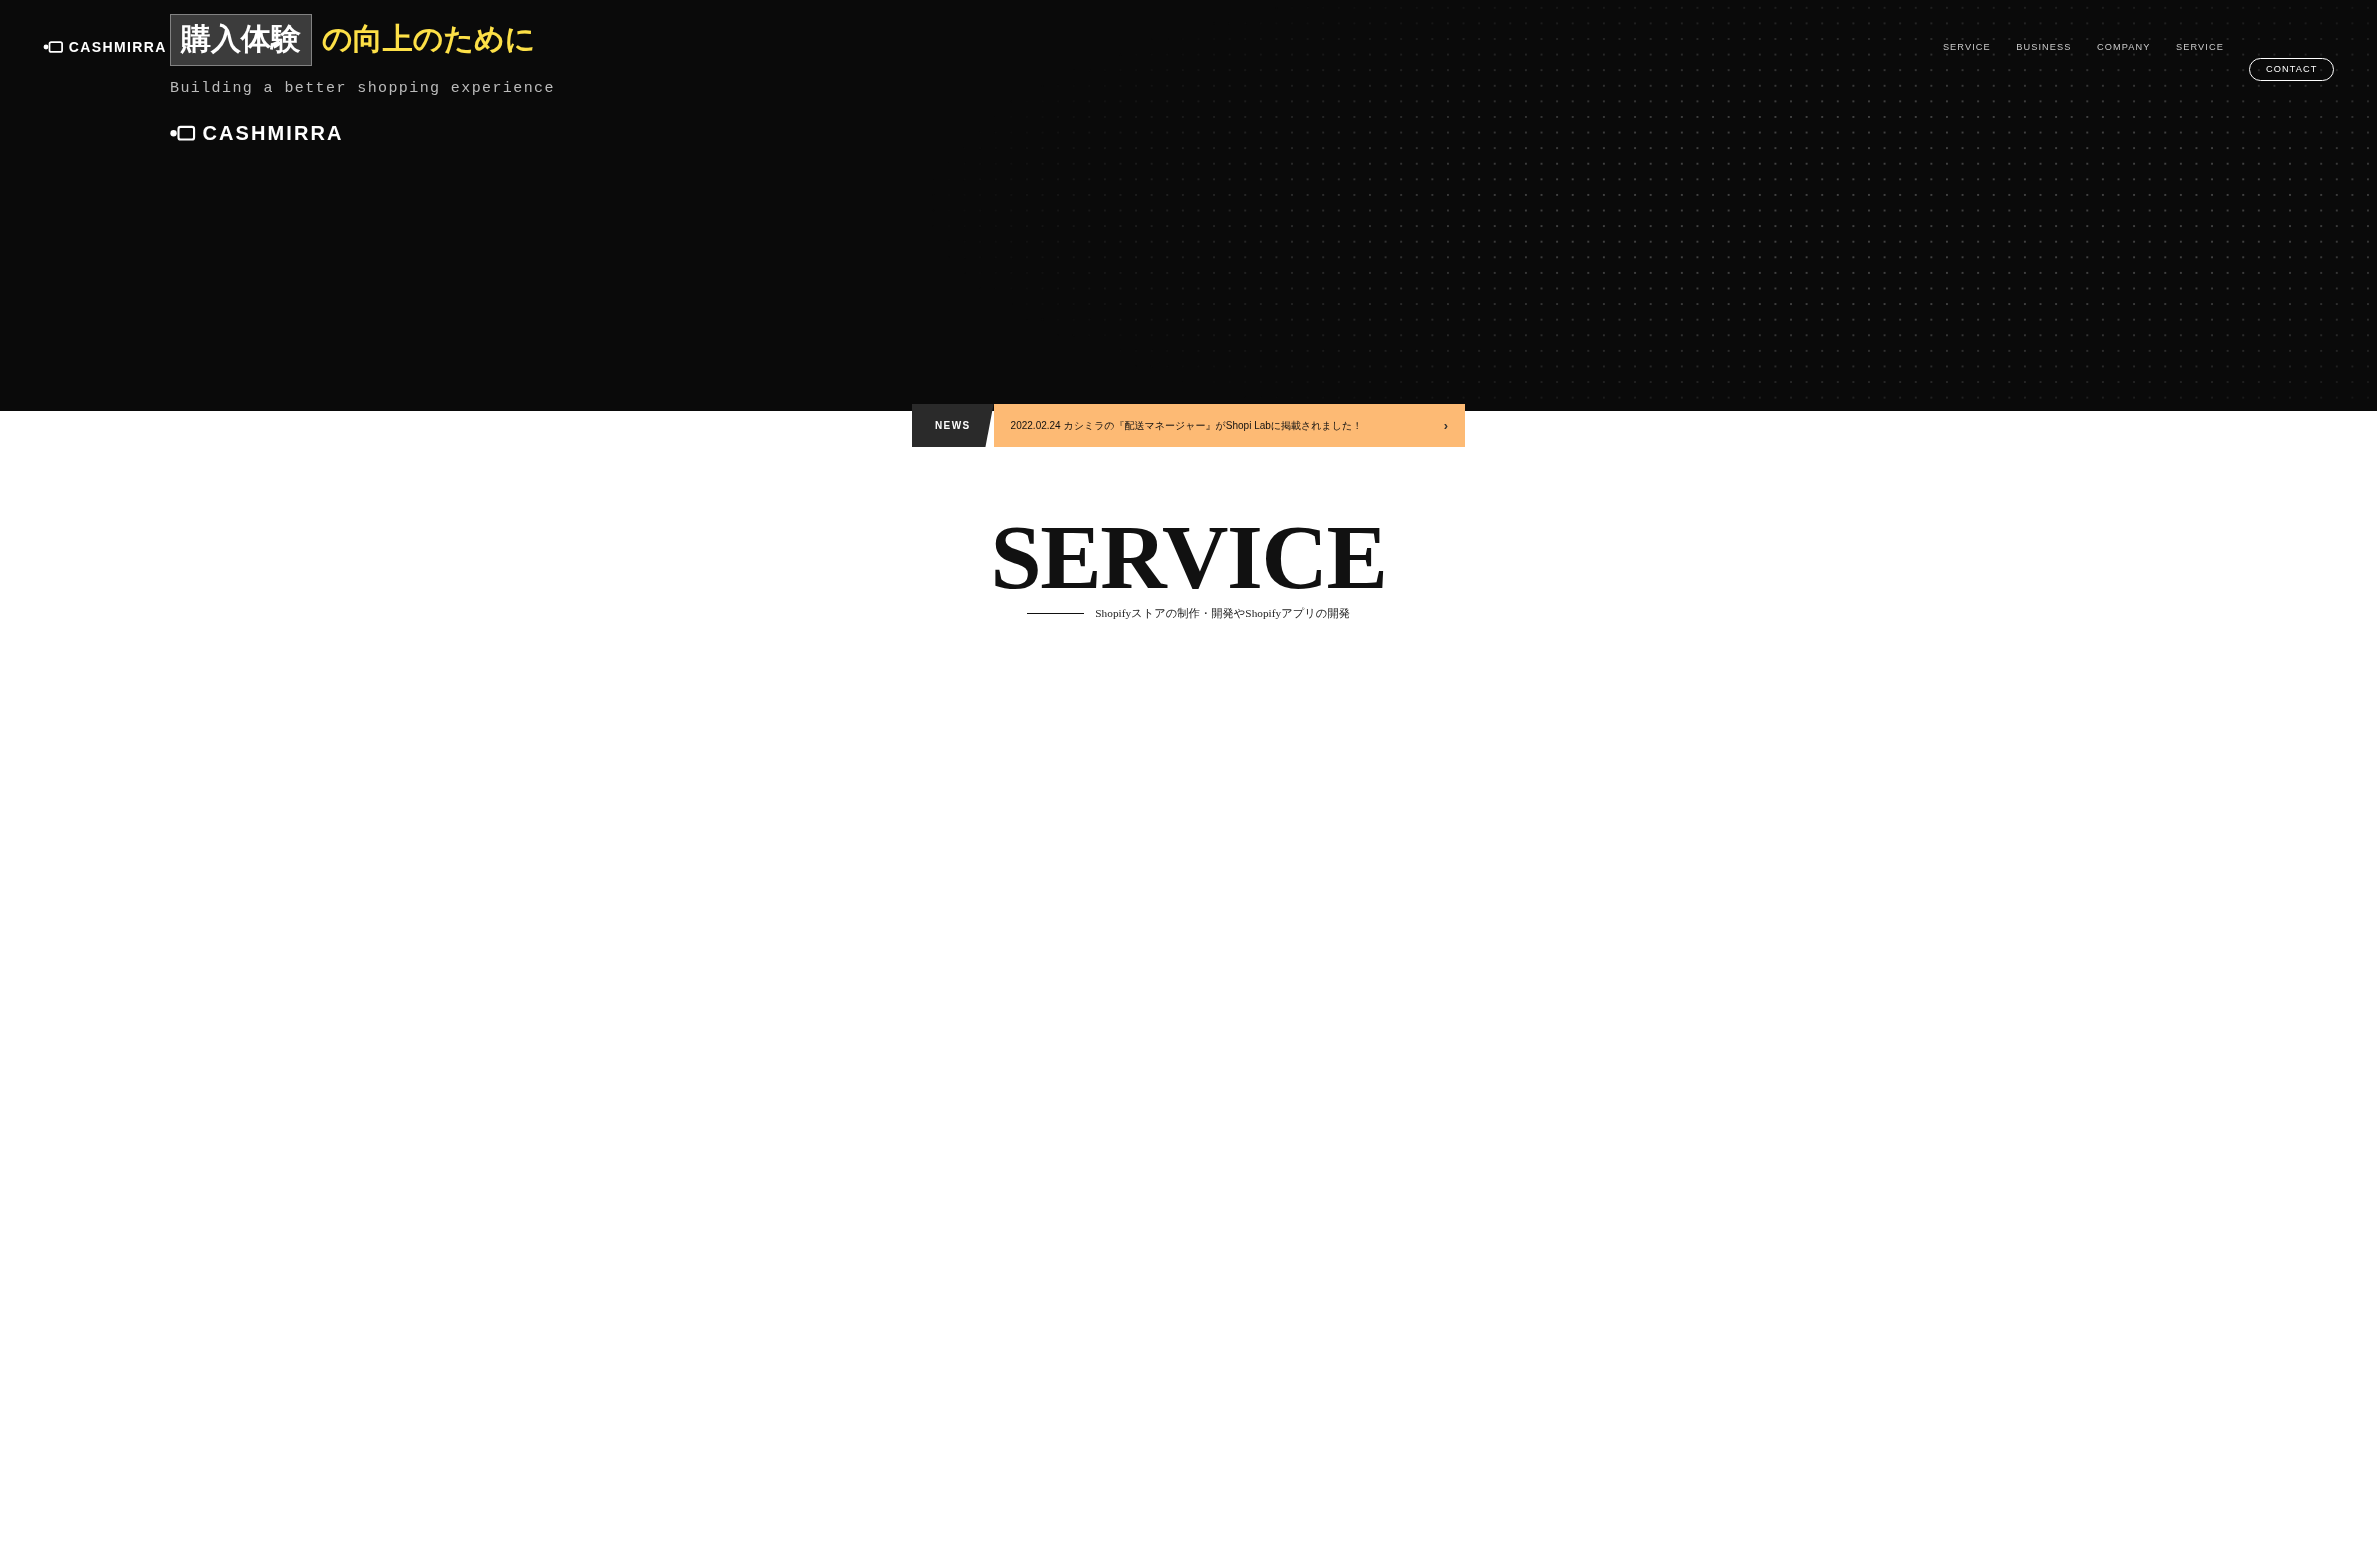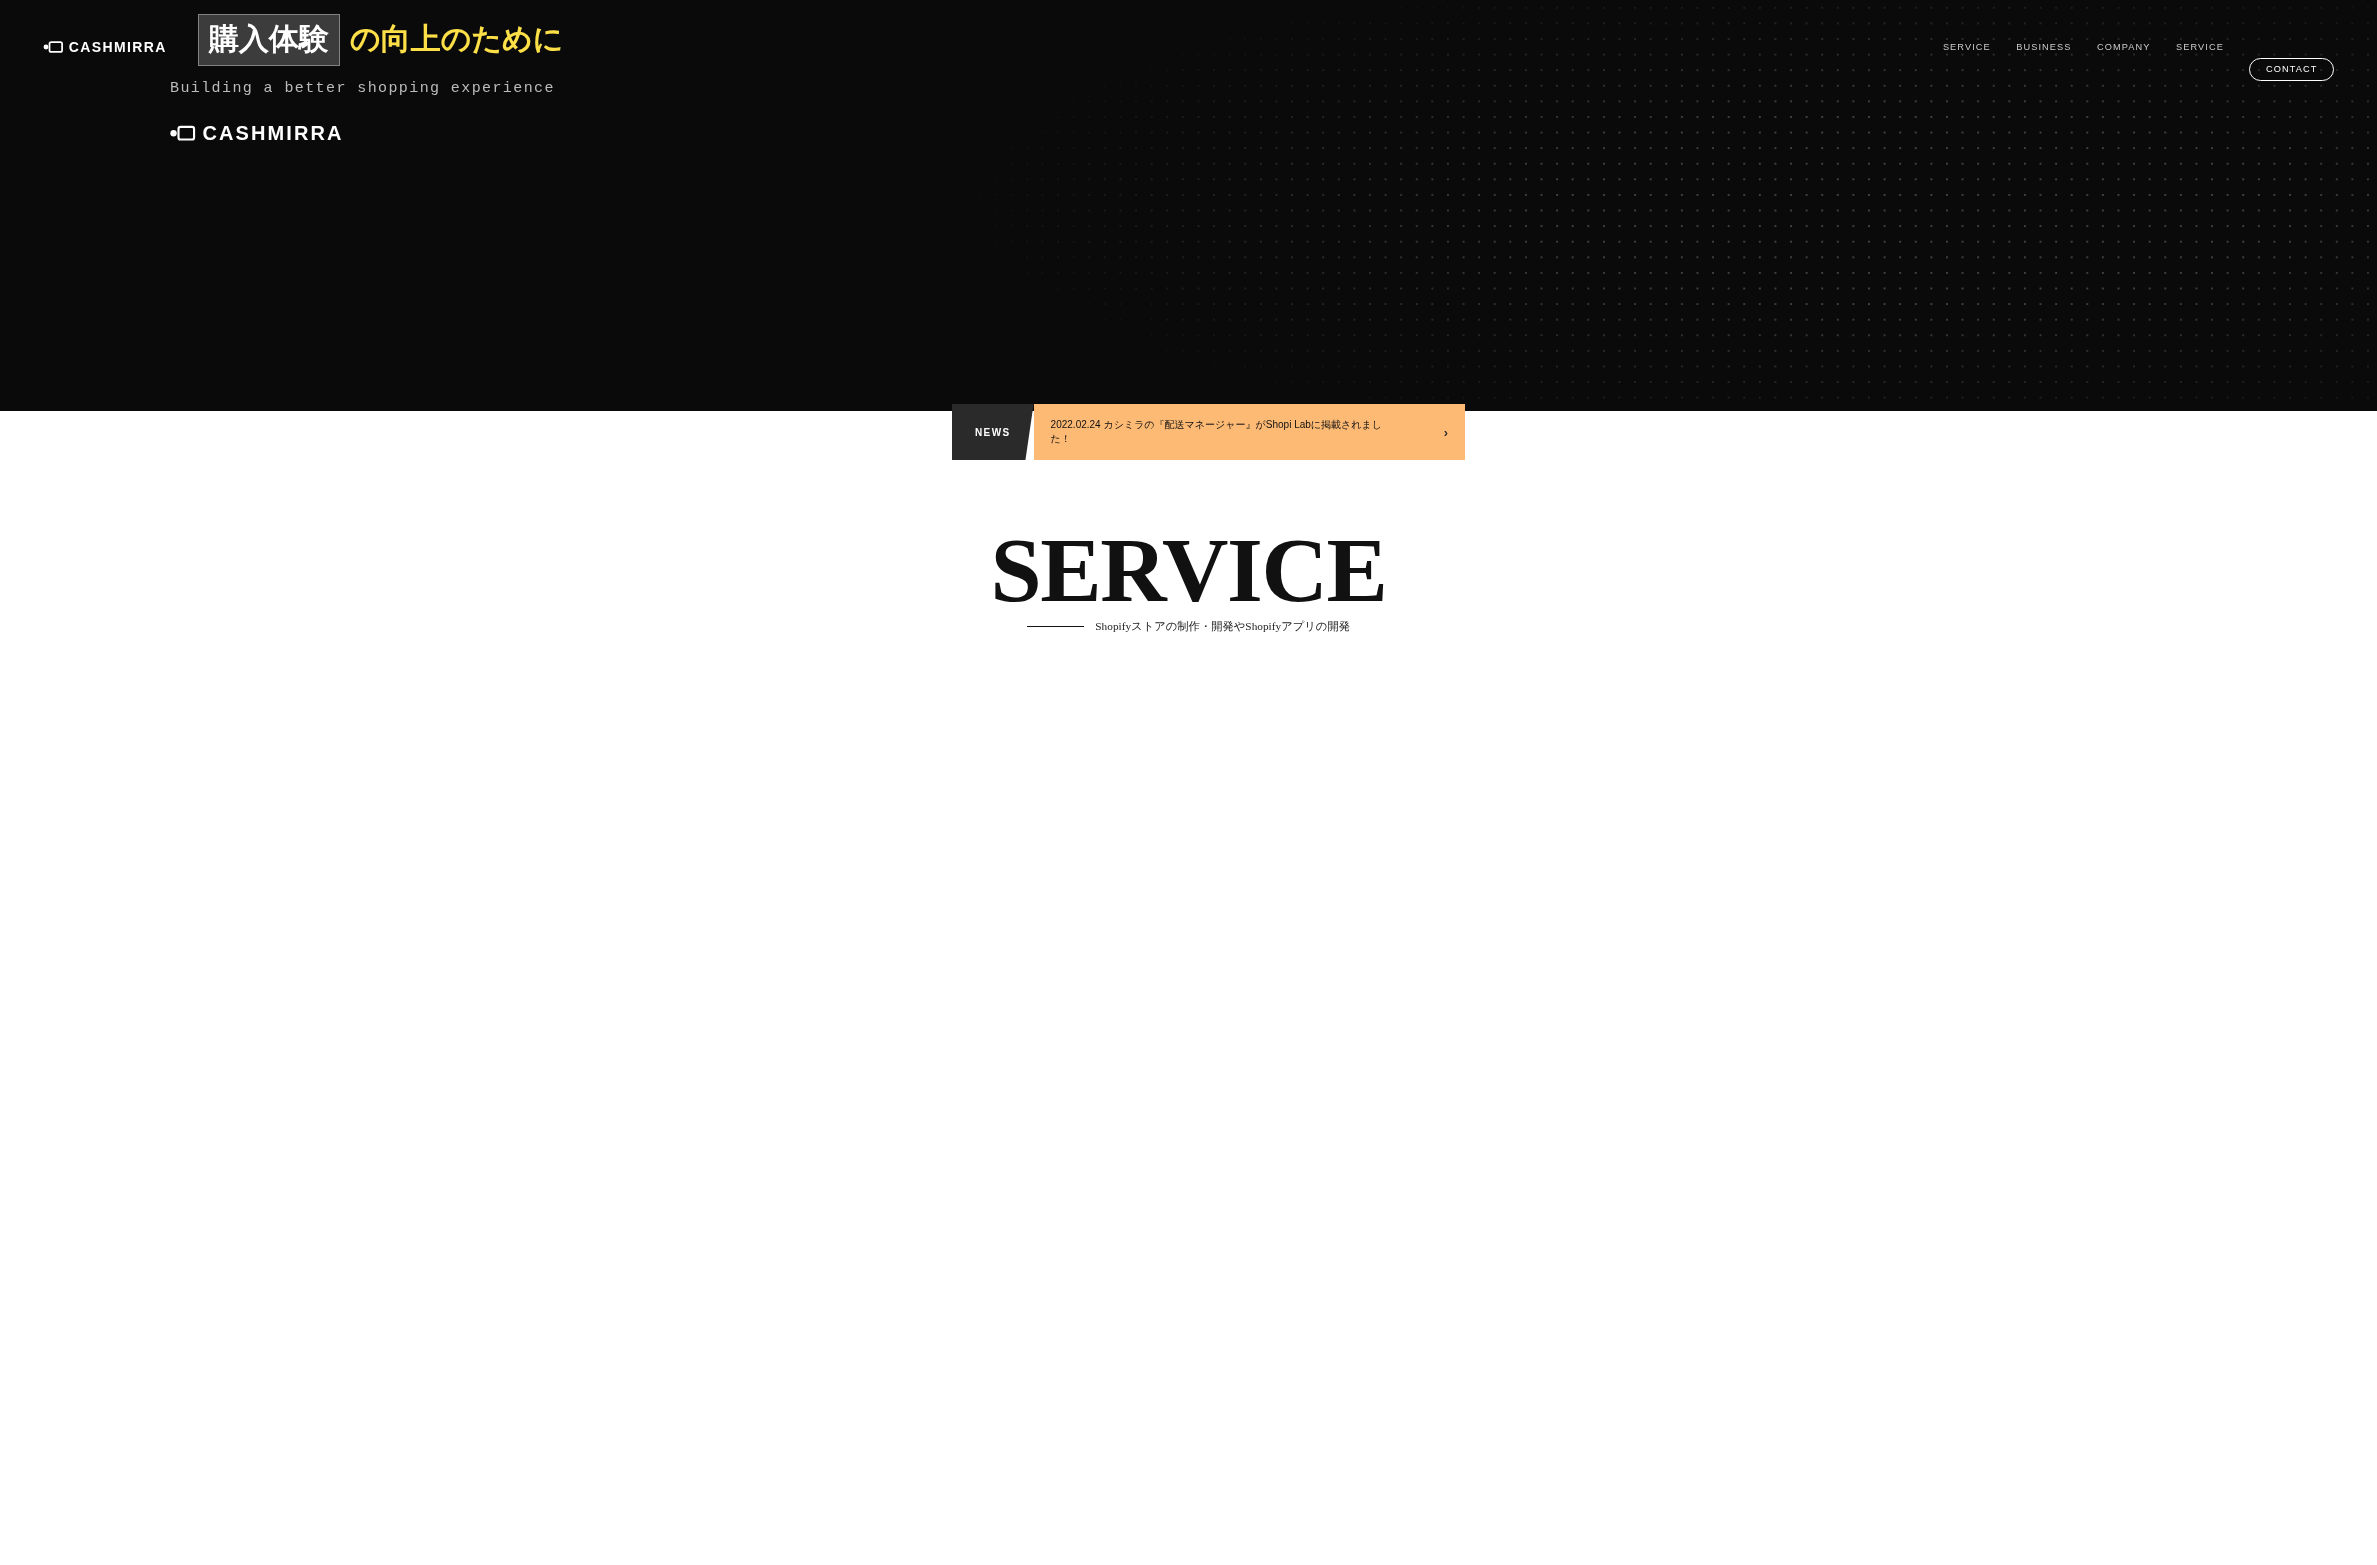--- a/index.html
+++ b/index.html
@@ -104,21 +104,20 @@
       z-index: 10;
       padding-left: 170px;
       padding-top: 14px;
     }
 
     .hero-headline {
       display: flex;
       align-items: center;
       gap: 10px;
       margin-bottom: 14px;
-      margin-left: 28px;
     }
 
     .hero-highlight {
       background: rgba(180,180,180,0.3);
       border: 0.7px solid rgba(200,200,200,0.5);
       padding: 4.3px 10px;
       color: #fff;
       font-size: 30px;
       font-weight: 700;
       font-family: 'Hiragino Kaku Gothic Pro', 'Yu Gothic', sans-serif;
@@ -180,21 +179,20 @@
       color: #fff;
       font-size: 10px;
       font-weight: 600;
       letter-spacing: 1.4px;
       padding: 12.8px 23px;
       display: flex;
       align-items: center;
       font-family: Arial, sans-serif;
       clip-path: polygon(0 0, 100% 0, 90% 100%, 0% 100%);
       min-width: 78px;
-      margin-left: 40px;
     }
 
     .news-content {
       background: #fdba74;
       flex: 1;
       display: flex;
       align-items: center;
       justify-content: space-between;
       padding: 14px 17px;
       gap: 45px;

